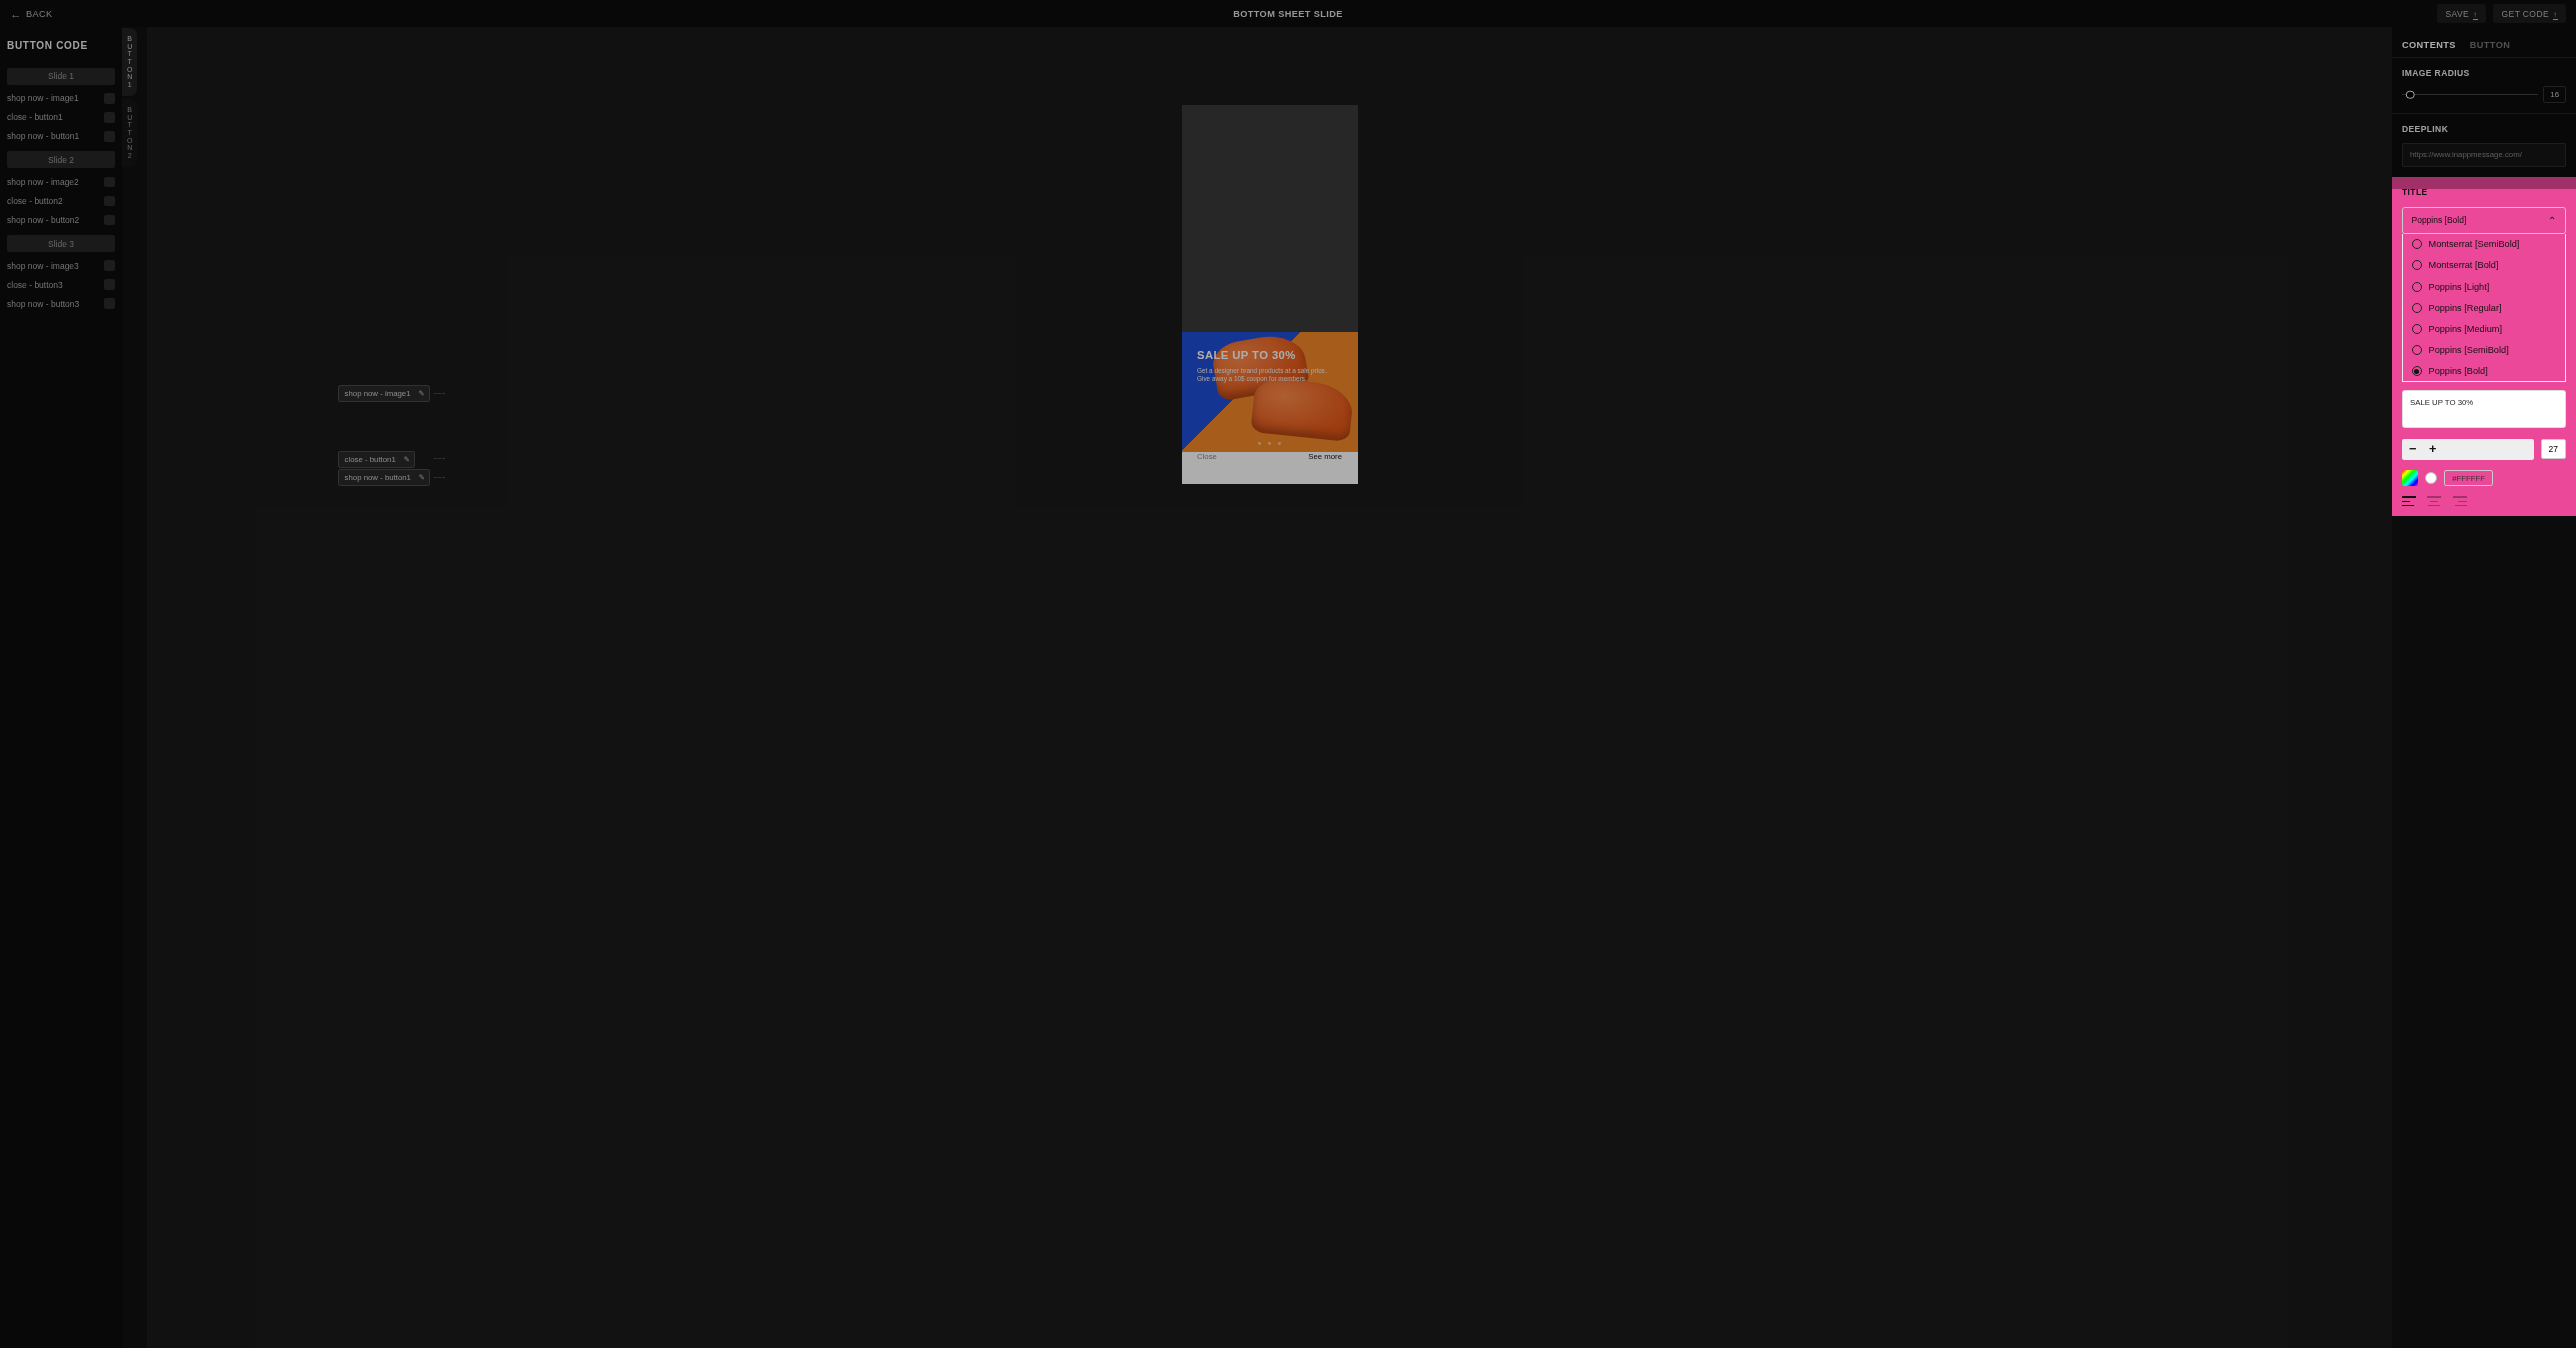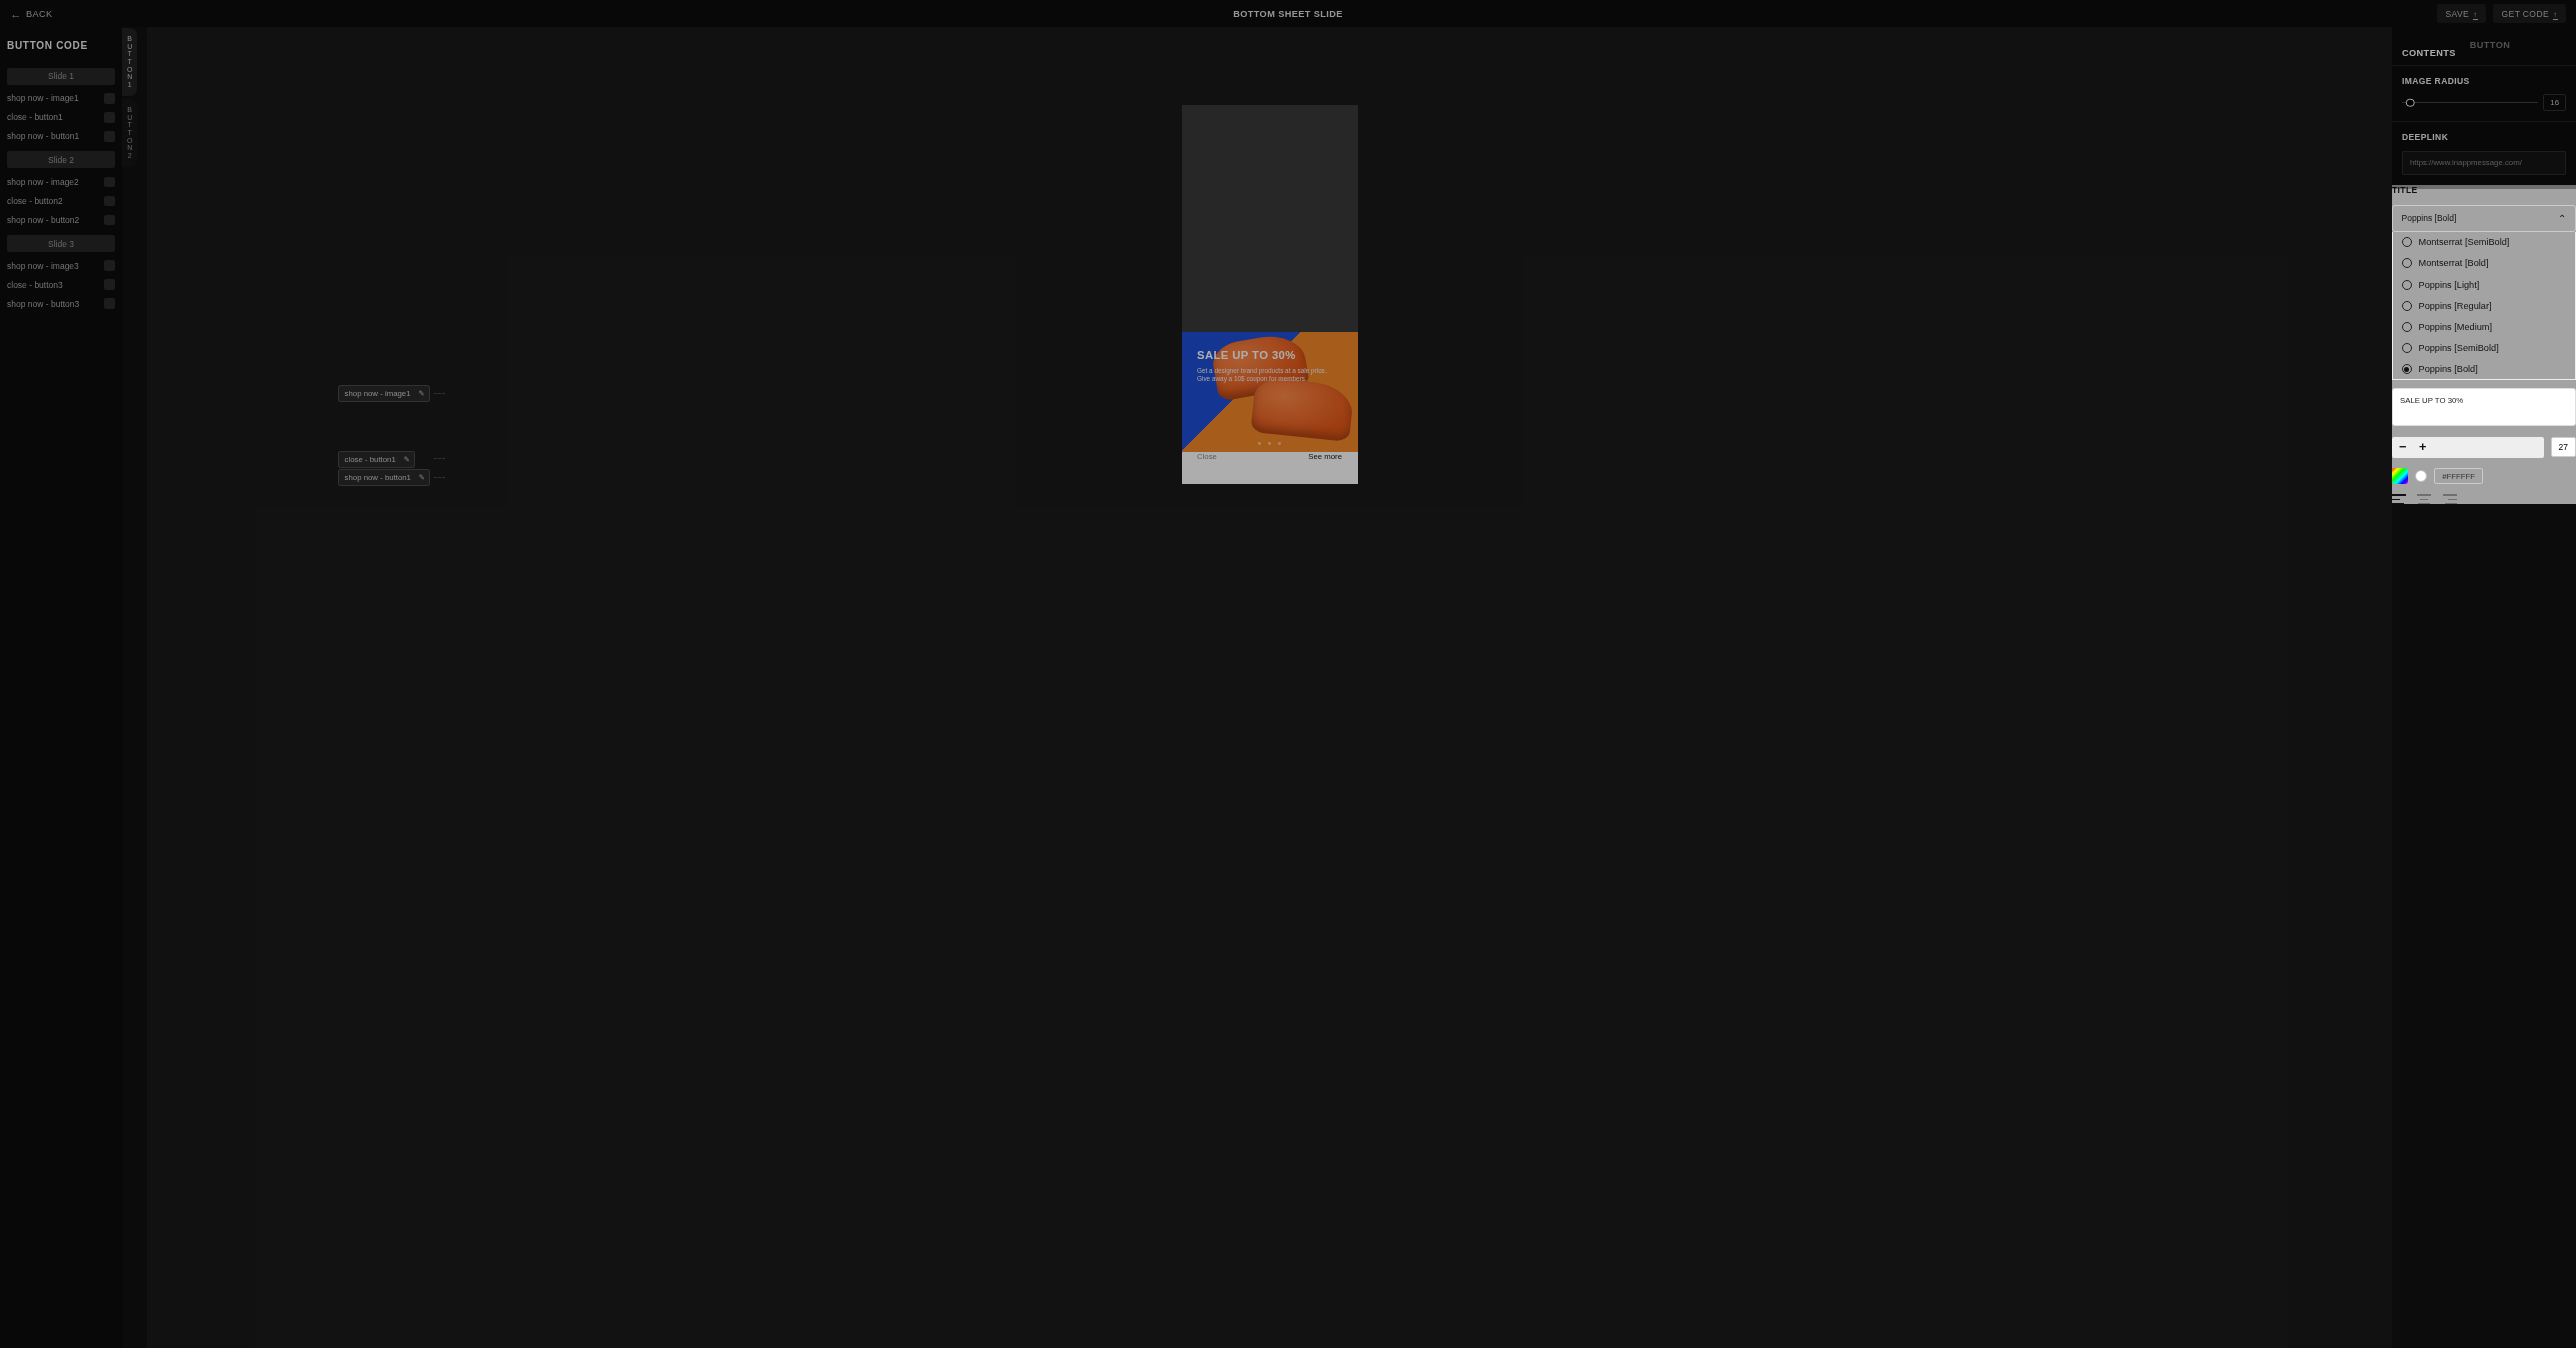--- a/index.html
+++ b/index.html
@@ -44,31 +44,31 @@
 
 .tag { position: absolute; background: #2a2a2a; border: 0.7px solid #4a4a4a; color: #ccc; font-size: 7.8px; padding: 2.8px 18.4px 2.8px 5.6px; border-radius: 2.1px; display: flex; align-items: center; }
 .tag .pencil { position: absolute; right: 4.2px; }
 .pencil::before { content: "\270E"; font-size: 7.8px; color: #aaa; }
 .tag-line { position: absolute; border-top: 0.7px dashed #4a4a4a; height: 0; }
 
 
 .rightbar { position: absolute; top: 27px; right: 0; bottom: 0; width: 184px; background: #0c0c0c; color: #ccc; }
 .rtabs { display: flex; gap: 14px; padding: 12.7px 10px 7px; font-size: 9.2px; font-weight: 700; letter-spacing: 0.4px; border-bottom: 0.7px solid #222; }
 .rtabs .t { color: #777; cursor: pointer; }
-.rtabs .t.active { color: #fff; margin-top: 8px; }
+.rtabs .t.active { color: #fff; }
 .rsec { padding: 10px; border-bottom: 0.7px solid #222; }
 .rlabel { font-size: 8.5px; font-weight: 700; letter-spacing: 0.4px; color: #eee; margin-bottom: 8.5px; }
 .slider-row { display: flex; align-items: center; gap: 5px; }
 .slider-track { flex: 1; height: 1.4px; background: #444; position: relative; border-radius: 1.4px; }
 .slider-knob { position: absolute; top: 50%; transform: translate(-50%,-50%); width: 8.5px; height: 8.5px; background: #000; border: 1.4px solid #fff; border-radius: 50%; left: 6%; }
 .numbox-dark { width: 22.6px; height: 17px; background: #0c0c0c; border: 0.7px solid #333; color: #ccc; font-size: 7.8px; text-align: center; border-radius: 2.1px; }
 .dl-input { width: 100%; height: 24px; background: #161616; border: 0.7px solid #2b2b2b; color: #888; font-size: 7.8px; padding: 8px 7px; border-radius: 1px; }
 
 
-.title-panel { background: #a3a3a3; color: #111; }
+.title-panel { background: #ec4899; color: #111; padding: 10px; }
 .tp-label { font-size: 8.5px; font-weight: 800; letter-spacing: 0.4px; margin-bottom: 10px; }
 .fontselect { border: 0.7px solid #ccc; border-radius: 2.8px; padding: 7px 8.5px; font-size: 8.5px; display: flex; justify-content: space-between; align-items: center; cursor: pointer; }
 .chev-up::before { content: "\2303"; font-size: 10px; }
 .font-options { border: 0.7px solid #eee; border-top: none; max-height: 148px; overflow: hidden; }
 .fopt { display: flex; align-items: center; gap: 7px; padding: 5.6px 8.5px; font-size: 9.2px; color: #111; cursor: pointer; }
 .radio { width: 10px; height: 10px; border: 1.1px solid #222; border-radius: 50%; display: inline-flex; align-items: center; justify-content: center; }
 .radio.sel::after { content: ""; width: 5.6px; height: 5.6px; background: #111; border-radius: 50%; }
 .title-input { width: 100%; height: 38px; border: 0.7px solid #ddd; border-radius: 2.8px; margin-top: 8.5px; padding: 7px; font-size: 7.8px; color: #222; resize: none; }
 .size-row { display: flex; align-items: center; margin-top: 8.5px; }
 .size-btns { flex: 1; background: #eee; border-radius: 2.1px; display: flex; align-items: center; padding: 4.2px 7px; gap: 12.7px; }

